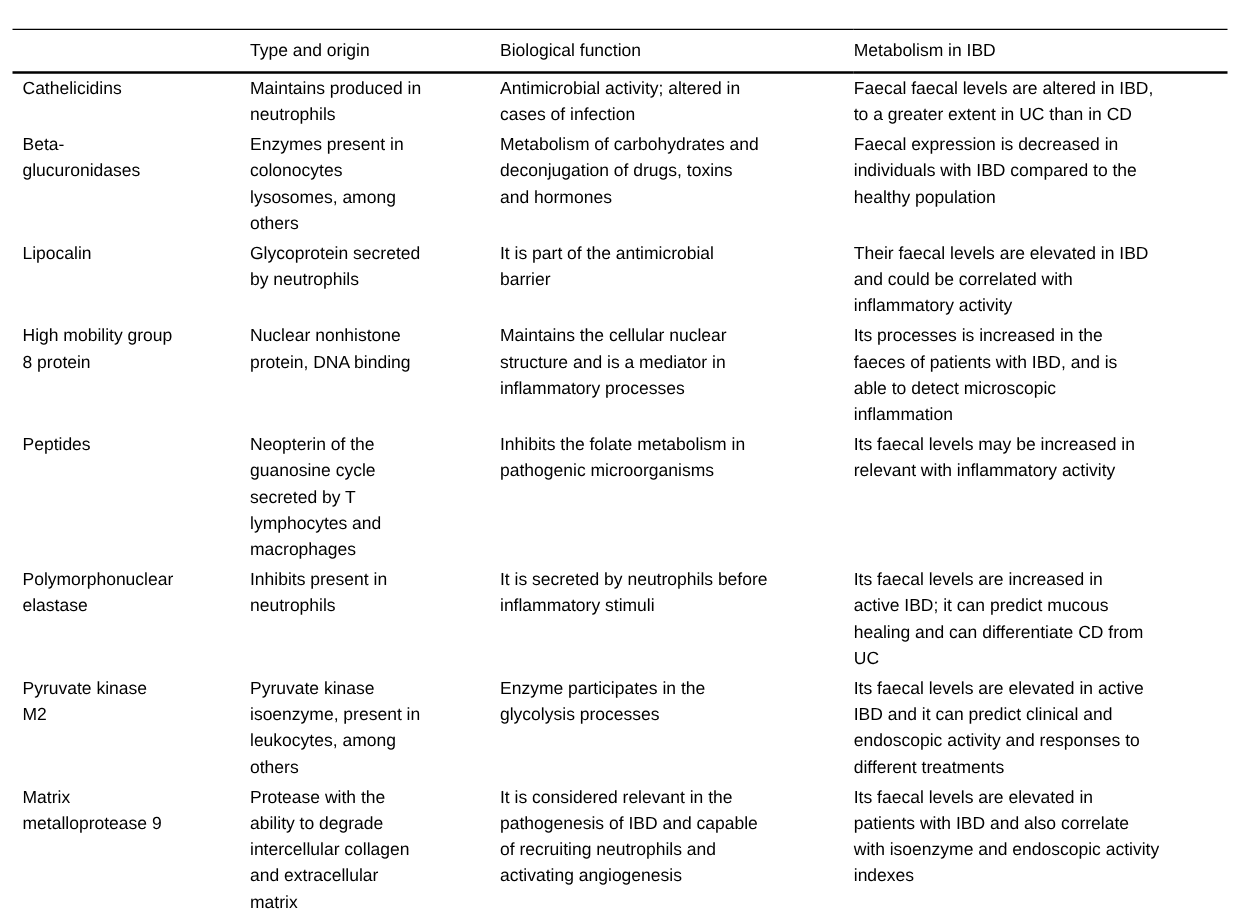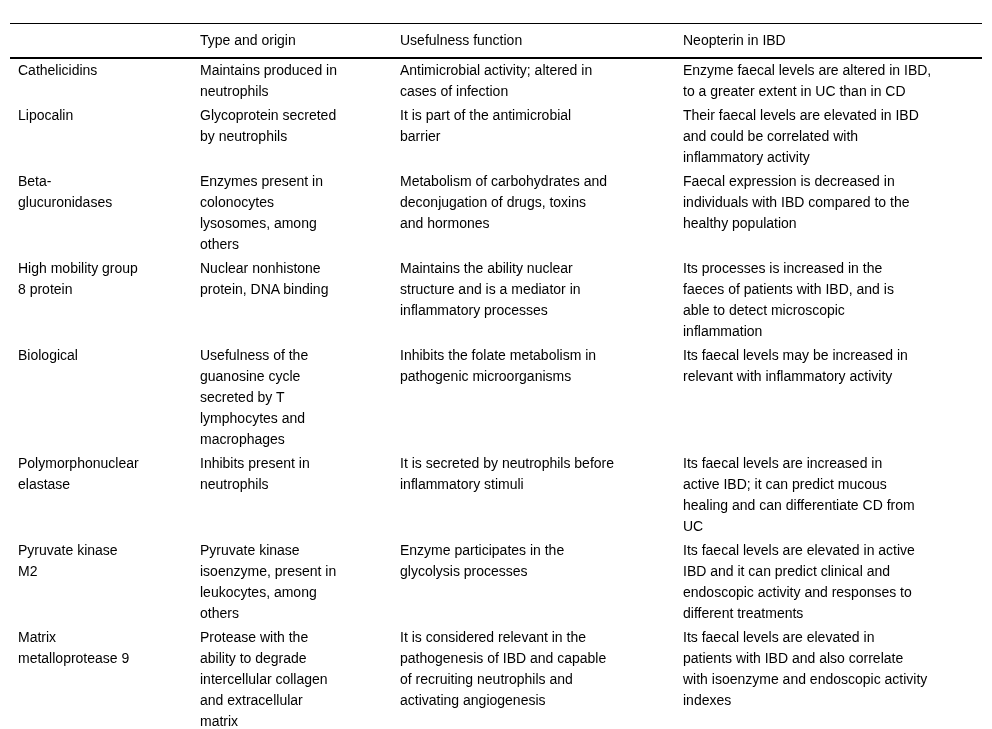--- a/index.html
+++ b/index.html
@@ -53,74 +53,74 @@
     <colgroup>
       <col style="width:190px">
       <col style="width:200px">
       <col style="width:283px">
       <col style="width:299px">
     </colgroup>
     <thead>
       <tr>
         <th></th>
         <th>Type and origin</th>
-        <th>Usefulness function</th>
-        <th class="col-usefulness">Neopterin in IBD</th>
+        <th>Biological function</th>
+        <th class="col-usefulness">Metabolism in IBD</th>
       </tr>
     </thead>
     <tbody>
       <tr>
         <td>Cathelicidins</td>
         <td>Maintains produced in
 neutrophils</td>
         <td>Antimicrobial activity; altered in
 cases of infection</td>
-        <td class="col-usefulness">Enzyme faecal levels are altered in IBD,
+        <td class="col-usefulness">Faecal faecal levels are altered in IBD,
 to a greater extent in UC than in CD</td>
-      </tr>
-      <tr>
-        <td>Lipocalin</td>
-        <td>Glycoprotein secreted
-by neutrophils</td>
-        <td>It is part of the antimicrobial
-barrier</td>
-        <td class="col-usefulness">Their faecal levels are elevated in IBD
-and could be correlated with
-inflammatory activity</td>
       </tr>
       <tr>
         <td>Beta-
 glucuronidases</td>
         <td>Enzymes present in
 colonocytes
 lysosomes, among
 others</td>
         <td>Metabolism of carbohydrates and
 deconjugation of drugs, toxins
 and hormones</td>
         <td class="col-usefulness">Faecal expression is decreased in
 individuals with IBD compared to the
 healthy population</td>
       </tr>
       <tr>
+        <td>Lipocalin</td>
+        <td>Glycoprotein secreted
+by neutrophils</td>
+        <td>It is part of the antimicrobial
+barrier</td>
+        <td class="col-usefulness">Their faecal levels are elevated in IBD
+and could be correlated with
+inflammatory activity</td>
+      </tr>
+      <tr>
         <td>High mobility group
 8 protein</td>
         <td>Nuclear nonhistone
 protein, DNA binding</td>
-        <td>Maintains the ability nuclear
+        <td>Maintains the cellular nuclear
 structure and is a mediator in
 inflammatory processes</td>
         <td class="col-usefulness">Its processes is increased in the
 faeces of patients with IBD, and is
 able to detect microscopic
 inflammation</td>
       </tr>
       <tr>
-        <td>Biological</td>
-        <td>Usefulness of the
+        <td>Peptides</td>
+        <td>Neopterin of the
 guanosine cycle
 secreted by T
 lymphocytes and
 macrophages</td>
         <td>Inhibits the folate metabolism in
 pathogenic microorganisms</td>
         <td class="col-usefulness">Its faecal levels may be increased in
 relevant with inflammatory activity</td>
       </tr>
       <tr>

